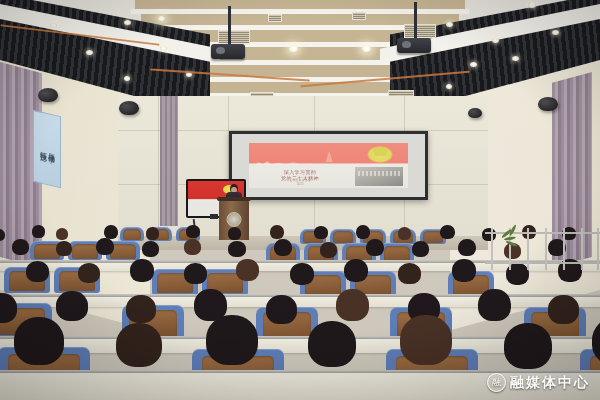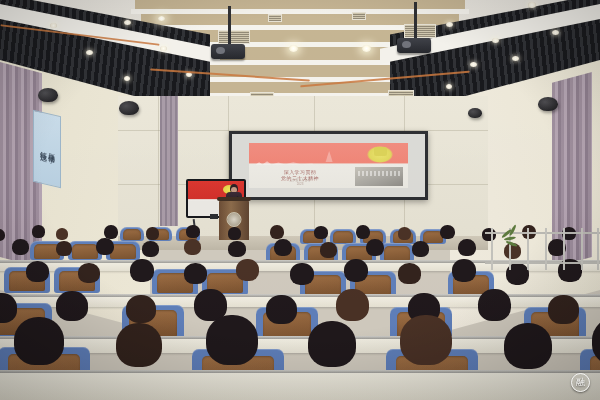--- a/index.html
+++ b/index.html
@@ -662,15 +662,16 @@
     <i style="left:8px;top:14px;transform:rotate(-10deg);"></i>
     <i style="left:10px;top:16px;transform:rotate(22deg);"></i>
     <i style="left:14px;top:10px;transform:rotate(-62deg);"></i>
   </div>
 
   <div class="warm"></div>
   <div class="vignette"></div>
 
   <div class="watermark">
     <span class="seal">融</span>
+    <span class="wtext">融媒体中心</span>
   </div>
 
 </div>
 
 </body></html>

